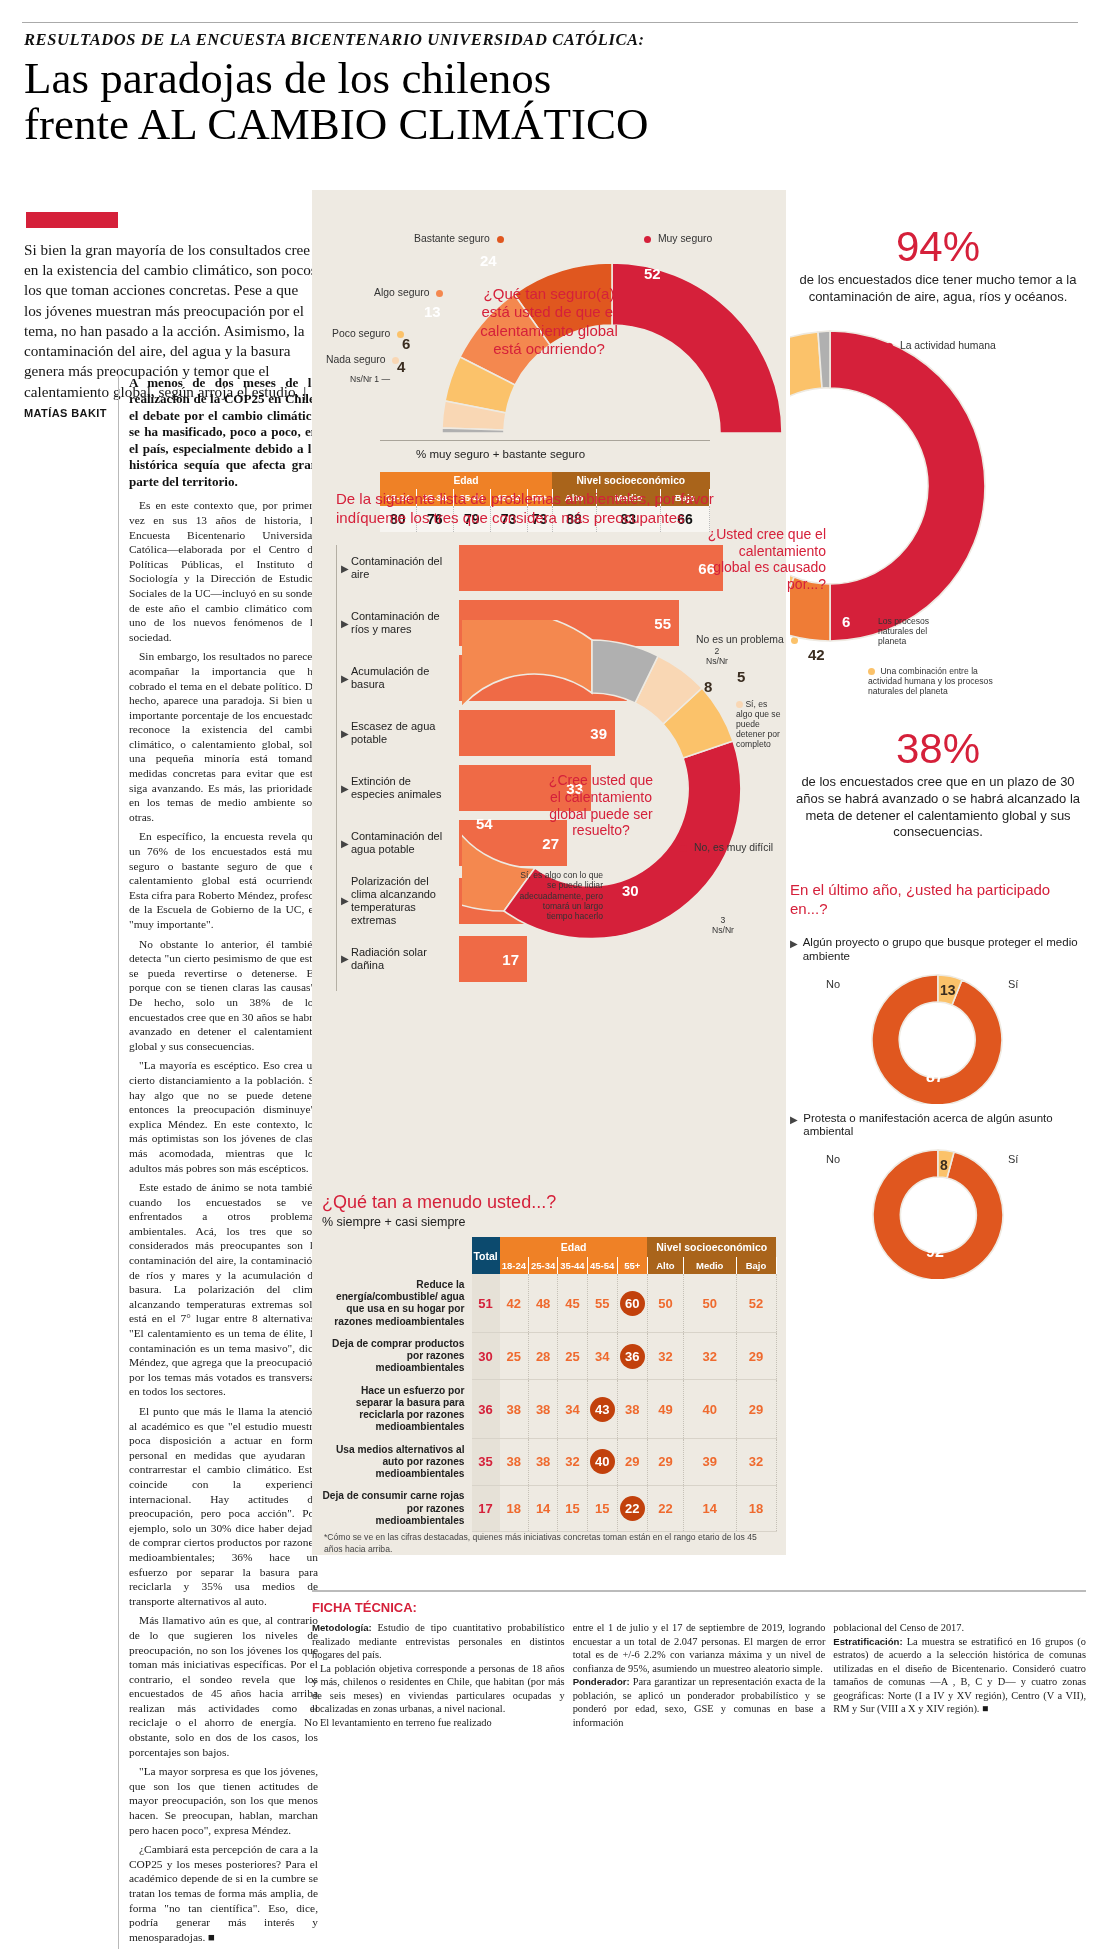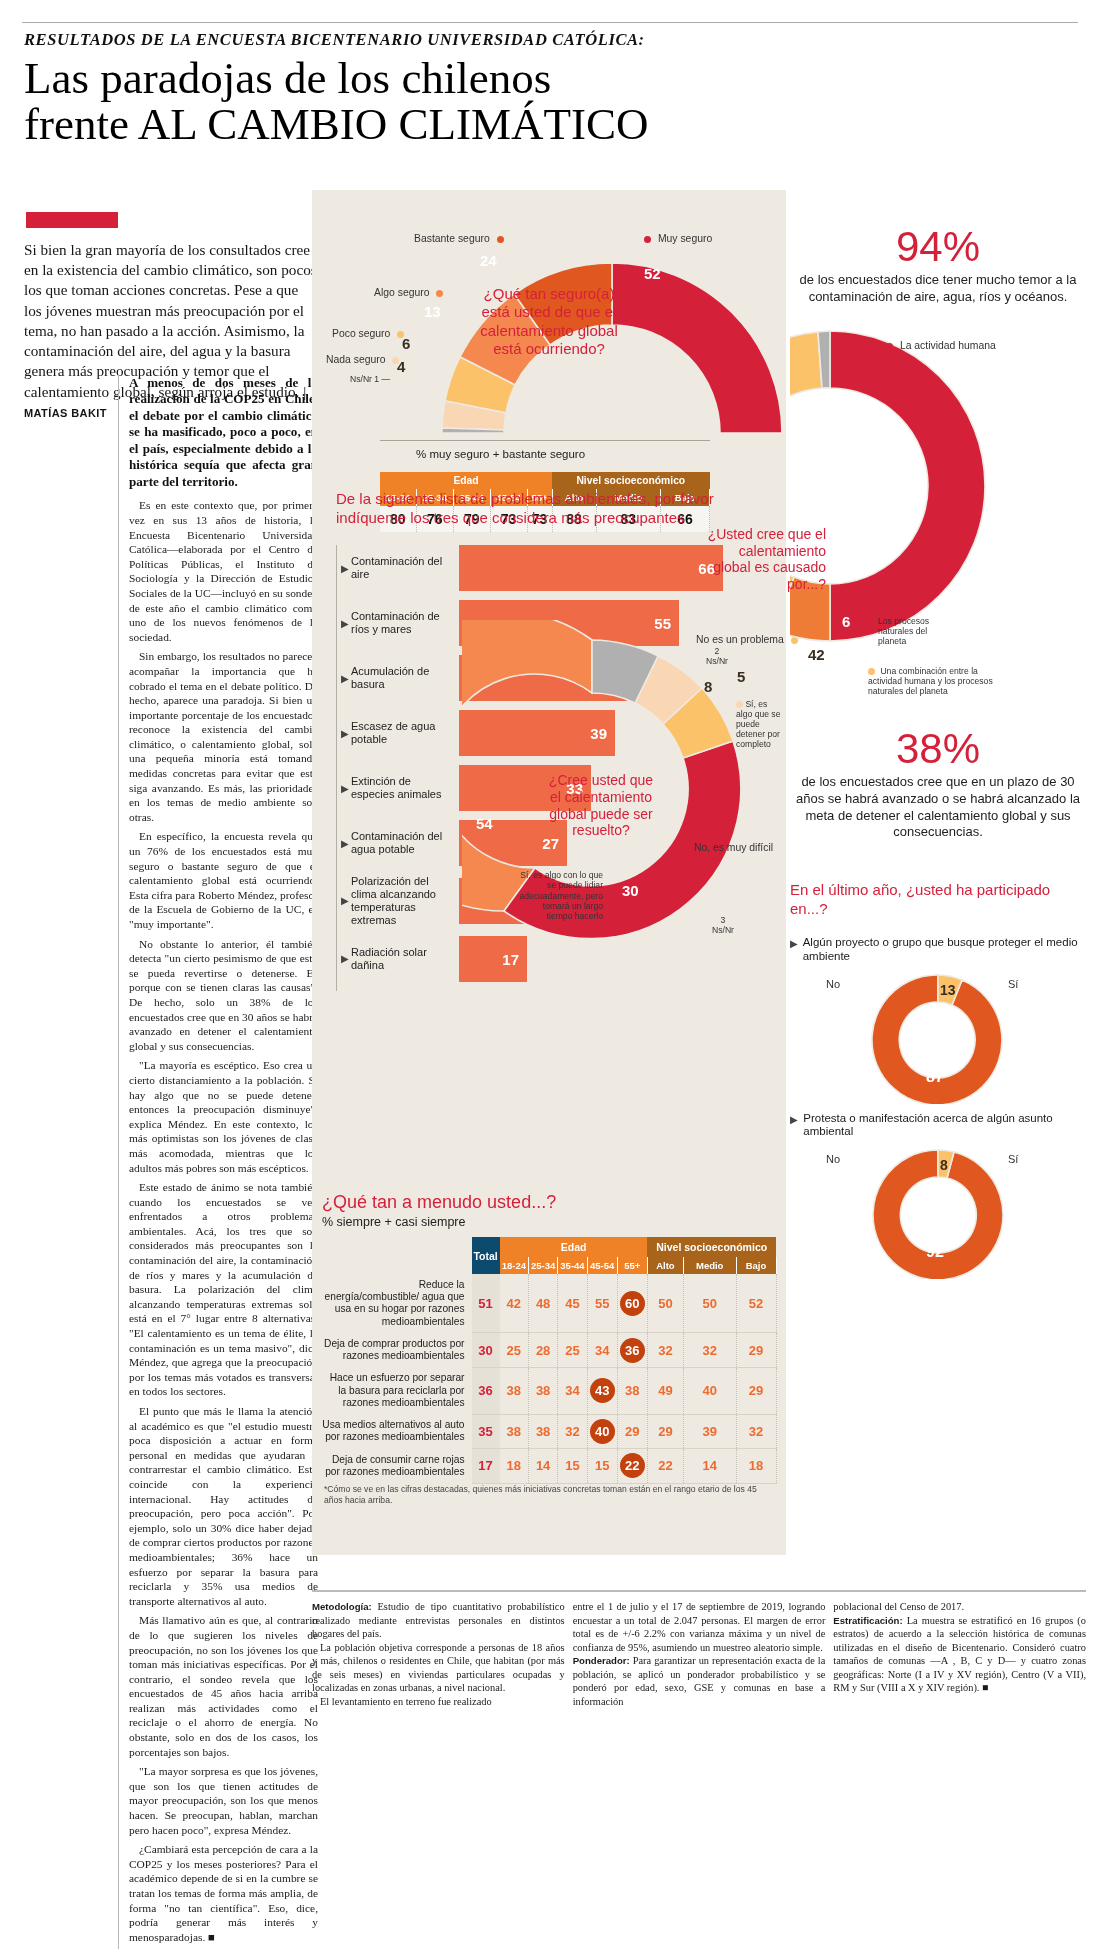--- a/index.html
+++ b/index.html
@@ -88,21 +88,21 @@
   .bar span { position:absolute; right:8px; top:50%; transform:translateY(-50%);
               color:#fff; font-weight:bold; font-size:15px; }
 
   
   .bignum { color:#d5203a; font-size:42px; line-height:1; text-align:center; font-weight:400; }
   .bigtxt { font-size:13px; line-height:1.3; text-align:center; color:#222; margin-top:4px; }
 
   
   .ft { border-collapse:collapse; width:455px; font-size:11px; }
   .ft .lab { text-align:right; font-size:10.2px; line-height:1.2; padding:5px 7px 5px 0;
-             color:#222; width:150px; }
+             color:#222; width:150px;font-weight:bold; }
   .ft td.c { text-align:center; font-weight:bold; font-size:13px; color:#ef6a2e;
              border-right:1px dotted #c5c0b6; border-bottom:1px solid #d8d3c9; }
   .ft td.tot { text-align:center; font-weight:bold; font-size:13px; color:#d5203a;
              background:#e6e1d7; border-bottom:1px solid #d8d3c9; }
   .circ { display:inline-block; width:25px; height:25px; border-radius:50%;
           background:#c2410c; color:#fff; line-height:25px; text-align:center; font-size:13px; }
   .ft th.t-total { background:#0c4a6e; color:#fff; font-size:10.5px; padding:4px 0; }
   .ft th.t-edad  { background:#ef8126; color:#fff; font-size:10.5px; padding:4px 0; }
   .ft th.t-nse   { background:#a9641b; color:#fff; font-size:10.5px; padding:4px 0; }
   .ft th.s-edad  { background:#ef8126; color:#fff; font-size:9.5px; padding:3px 0; border-right:1px solid #fff;}
@@ -511,20 +511,21 @@
             <path d="M 0,-65 A 65,65 0 0 1 16,-63 L 9,-37 A 38,38 0 0 0 0,-38 Z" fill="#fbc26a" stroke="#eeeae2" stroke-width="1.6"></path>
           </g>
         </svg>
         <div class="slice-num dark" style="position:absolute;left:150px;top:18px;font-size:14px;">8</div>
         <div class="slice-num" style="position:absolute;left:136px;top:104px;font-size:16px;">92</div>
       </div>
     </div>
   </div>
 
   <div class="ficha">
+    <h3>FICHA TÉCNICA:</h3>
     <div class="fcols">
       <div class="fcol">
         <p><b>Metodología:</b><span> Estudio de tipo cuantitativo probabilístico realizado mediante entrevistas personales en distintos hogares del país.</span></p>
         <p style="text-indent:8px;">La población objetiva corresponde a personas de 18 años y más, chilenos o residentes en Chile, que habitan (por más de seis meses) en viviendas particulares ocupadas y localizadas en zonas urbanas, a nivel nacional.</p>
         <p style="text-indent:8px;">El levantamiento en terreno fue realizado</p>
       </div>
       <div class="fcol">
         <p>entre el 1 de julio y el 17 de septiembre de 2019, logrando encuestar a un total de 2.047 personas. El margen de error total es de +/-6 2.2% con varianza máxima y un nivel de confianza de 95%, asumiendo un muestreo aleatorio simple.</p>
         <p><b>Ponderador:</b><span> Para garantizar un representación exacta de la población, se aplicó un ponderador probabilístico y se ponderó por edad, sexo, GSE y comunas en base a información</span></p>
       </div>

